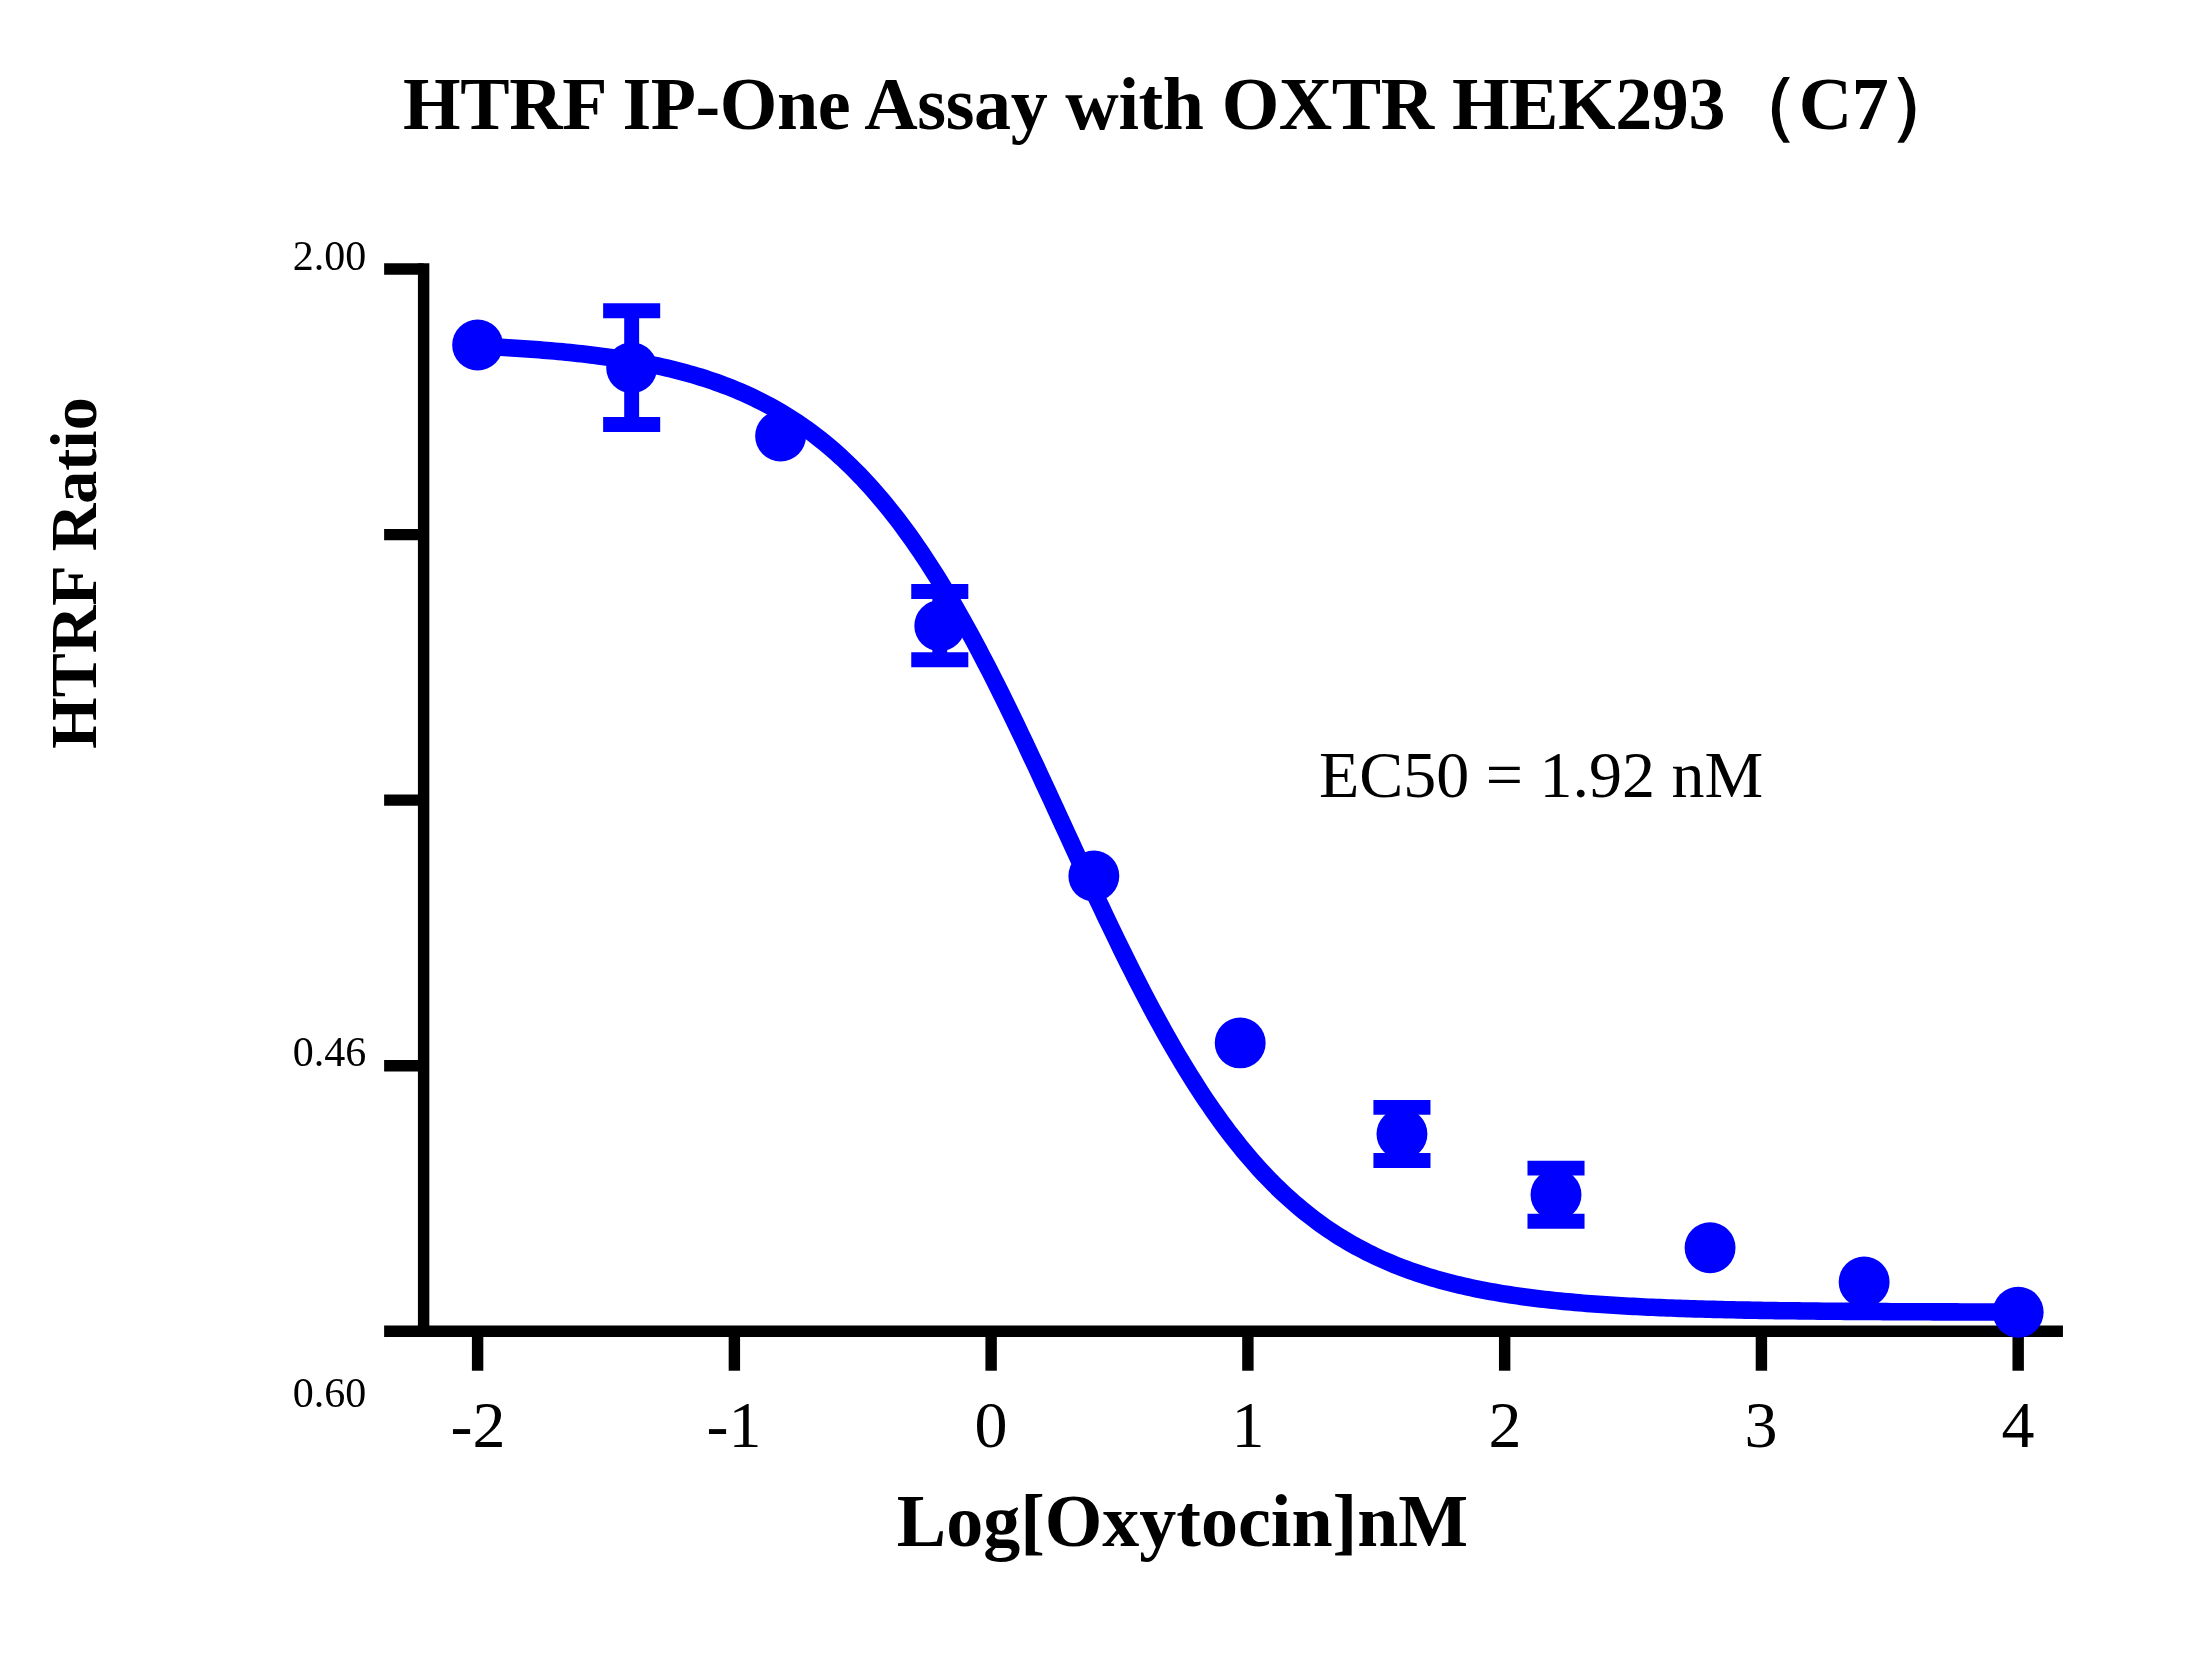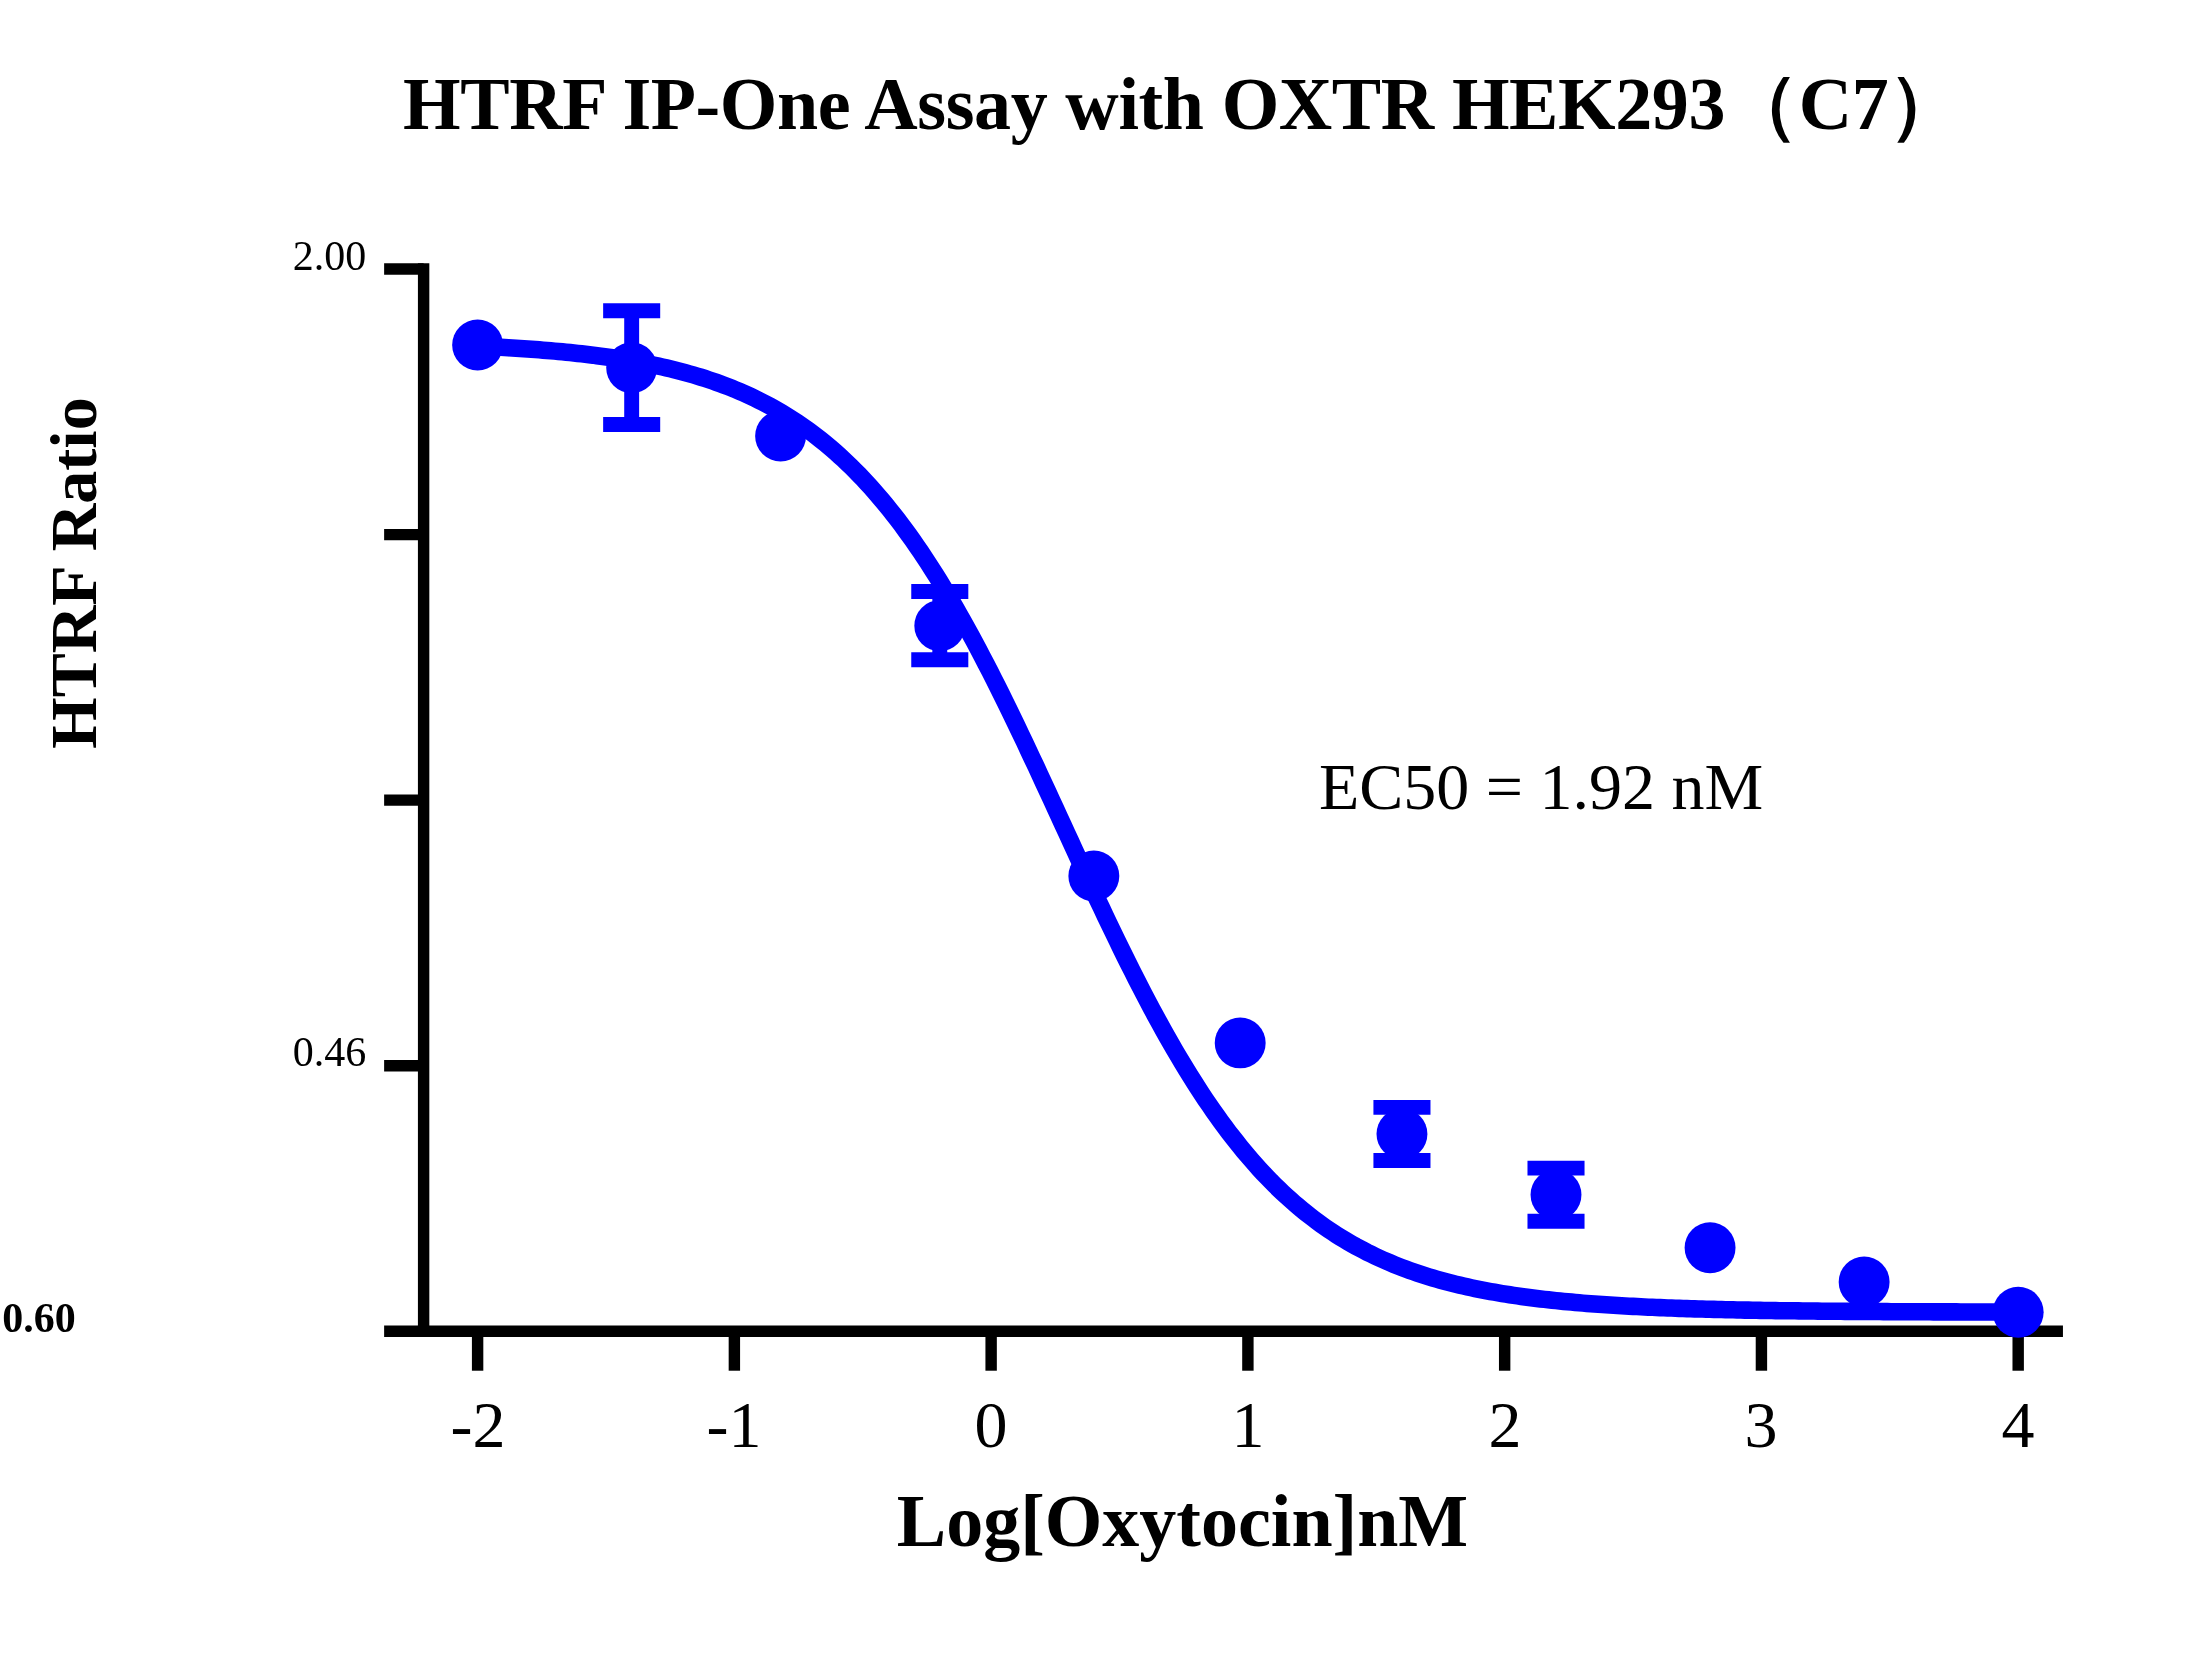--- a/index.html
+++ b/index.html
@@ -60,37 +60,36 @@
     font-family:"Liberation Serif", serif;
     font-size:66px;
     line-height:1;
     white-space:nowrap;
   }
   .annotation {
     position:absolute;
     font-family:"Liberation Serif", serif;
     font-size:66px;
     white-space:nowrap;
-    margin-top:12px;
   }
 </style>
 </head>
 <body>
 
 <div id="figure">
 
   <div class="chart-title">HTRF IP-One Assay with OXTR HEK293（C7）</div>
 
   <div class="ylabel">HTRF Ratio</div>
 
   <div class="xlabel">Log[Oxytocin]nM</div>
 
   <div class="tick-label-y" id="yt0" style="left: 2.2px; top: 235px; width: 364px; text-align: right;">2.00</div>
   <div class="tick-label-y" id="yt3" style="left: 2.2px; top: 1031px; width: 364px; text-align: right;">0.46</div>
-  <div class="tick-label-y" id="yt4" style="left: 2.2px; top: 1297px; width: 364px; text-align: left; font-weight: bold;">0.60</div>
+  <div class="tick-label-y" id="yt4" style="left: 2.2px; top: 1372px; width: 364px; text-align: right;">0.60</div>
 
   <div class="tick-label-x" id="xt0" style="left: 390px; top: 1392px; width: 176px; text-align: center;">-2</div>
   <div class="tick-label-x" id="xt1" style="left: 646px; top: 1392px; width: 176px; text-align: center;">-1</div>
   <div class="tick-label-x" id="xt2" style="left: 903px; top: 1392px; width: 176px; text-align: center;">0</div>
   <div class="tick-label-x" id="xt3" style="left: 1160px; top: 1392px; width: 176px; text-align: center;">1</div>
   <div class="tick-label-x" id="xt4" style="left: 1417px; top: 1392px; width: 176px; text-align: center;">2</div>
   <div class="tick-label-x" id="xt5" style="left: 1673px; top: 1392px; width: 176px; text-align: center;">3</div>
   <div class="tick-label-x" id="xt6" style="left: 1930px; top: 1392px; width: 176px; text-align: center;">4</div>
 
   <div class="annotation" id="ec50" style="left: 1319px; top: 737px;">EC50 = 1.92 nM</div>

